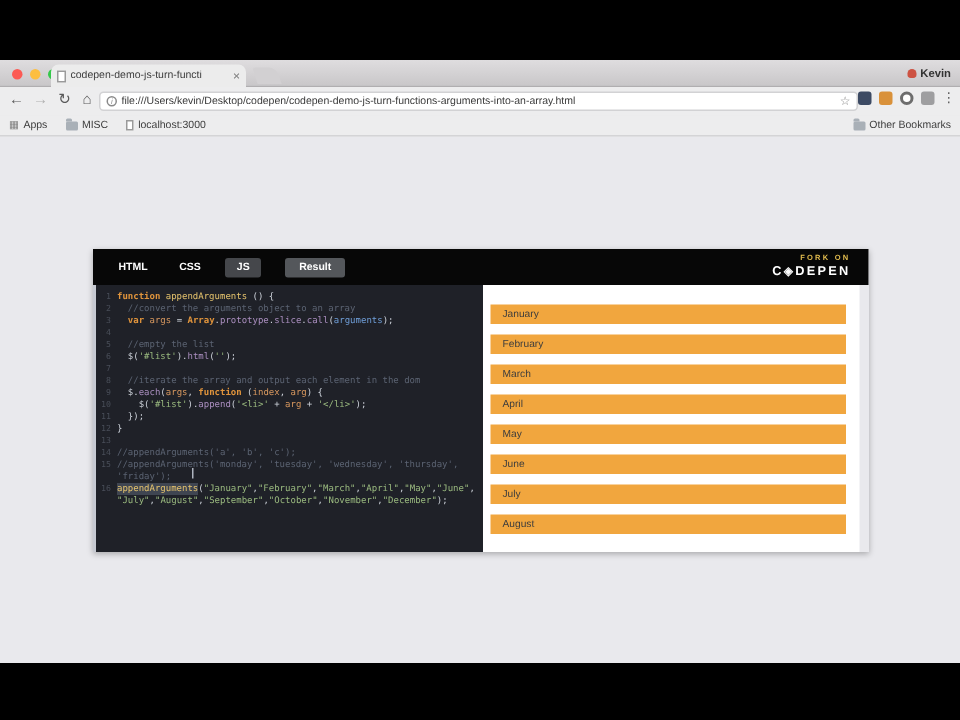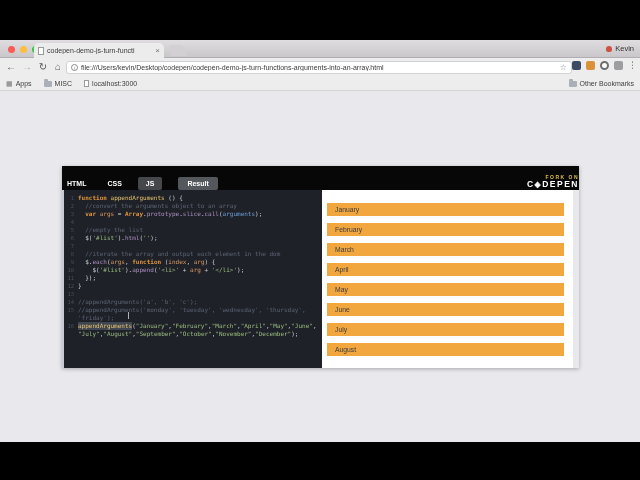--- a/index.html
+++ b/index.html
@@ -14,21 +14,21 @@
   .lights { position:absolute; left:8px; top:6px; display:flex; gap:5px; }
   .light { width:7px; height:7px; border-radius:50%; }
   .light.red{background:#fc5a54;} .light.yellow{background:#fdbe40;} .light.green{background:#35c84a;}
   .tab { position:absolute; left:34px; top:3px; width:130px; height:15px; background:#ececec;
     border-radius:5px 5px 0 0; display:flex; align-items:center; padding:0 4px; gap:3px; }
   .tab-fav { width:6px; height:8px; border:1px solid #9a9a9a; background:#fff; flex:none; }
   .tab-title { font-size:7px; color:#3c3c3c; white-space:nowrap; overflow:hidden; flex:1; }
   .tab-close { font-size:8px; color:#777; flex:none; }
   .newtab { position:absolute; left:170px; top:5px; width:16px; height:11px; background:#d2d0d2;
     border-radius:2px 5px 0 0; transform:skewX(18deg); }
-  .profile { position:absolute; right:6px; top:4px; display:flex; align-items:center; gap:3px; font-size:7.5px; color:#333; }
+  .profile { position:absolute; right:6px; top:4px; display:flex; align-items:center; gap:3px; font-size:7.5px; color:#333;font-weight:bold; }
   .profile-ic { width:6px; height:6px; background:#cd5242; border-radius:50% 50% 35% 35%; }
 
   
   .toolbar { position:absolute; top:18px; left:0; right:0; height:19px; background:#ededee; }
   .navbtn { position:absolute; top:2px; width:14px; height:14px; font-size:10px; color:#595959;
     text-align:center; line-height:14px; }
   .navbtn.dis { color:#b0b0b0; }
   .addressbar { position:absolute; left:66px; top:3px; width:506px; height:13px; background:#fff;
     border:1px solid #d2d2d4; border-radius:3px; display:flex; align-items:center; padding:0 4px; gap:3px; }
   .info-ic { width:7px; height:7px; border:1px solid #8a8a8a; border-radius:50%; color:#8a8a8a;
@@ -51,21 +51,21 @@
   .folder-ic { width:8px; height:6px; background:#a9b0b7; border-radius:1px; position:relative; }
   .folder-ic::before { content:""; position:absolute; top:-2px; left:0; width:4px; height:2px;
     background:#a9b0b7; border-radius:1px 1px 0 0; }
   .page-ic { width:5px; height:7px; border:1px solid #9a9a9a; background:#fff; }
   .bm-right { margin-left:auto; }
 
   
   .heading { position:absolute; left:66px; top:101px; font-size:11px; font-weight:bold; color:#161616; letter-spacing:0.1px; }
 
   .embed { position:absolute; left:62px; top:126px; width:517px; height:202px; box-shadow:0 1px 4px rgba(0,0,0,.28); }
-  .embed-header { height:24px; background:#070707; display:flex; align-items:flex-end; padding:0 0; }
+  .embed-header { height:24px; background:#070707; display:flex; align-items:center; padding:0 12px; }
   .cp-tab { font-size:7px; font-weight:bold; color:#fff; margin-right:11px; padding:3px 5px; }
   .cp-tab.box { background:#45474b; border-radius:2px; padding:3px 8px; }
   .cp-tab.box2 { background:#54575b; border-radius:2px; padding:3px 9px; margin-left:5px; }
   .fork { margin-left:auto; text-align:right; line-height:1.1; }
   .fork-on { font-size:5px; font-weight:bold; letter-spacing:1.5px; color:#e3bd4f; }
   .brand { font-size:8.5px; font-weight:bold; letter-spacing:1.5px; color:#fff; }
   .cube { font-size:8px; }
 
   .embed-body { position:relative; height:178px; }
   .editor { position:absolute; left:0; top:0; width:260px; height:178px; background:#1f2128;

